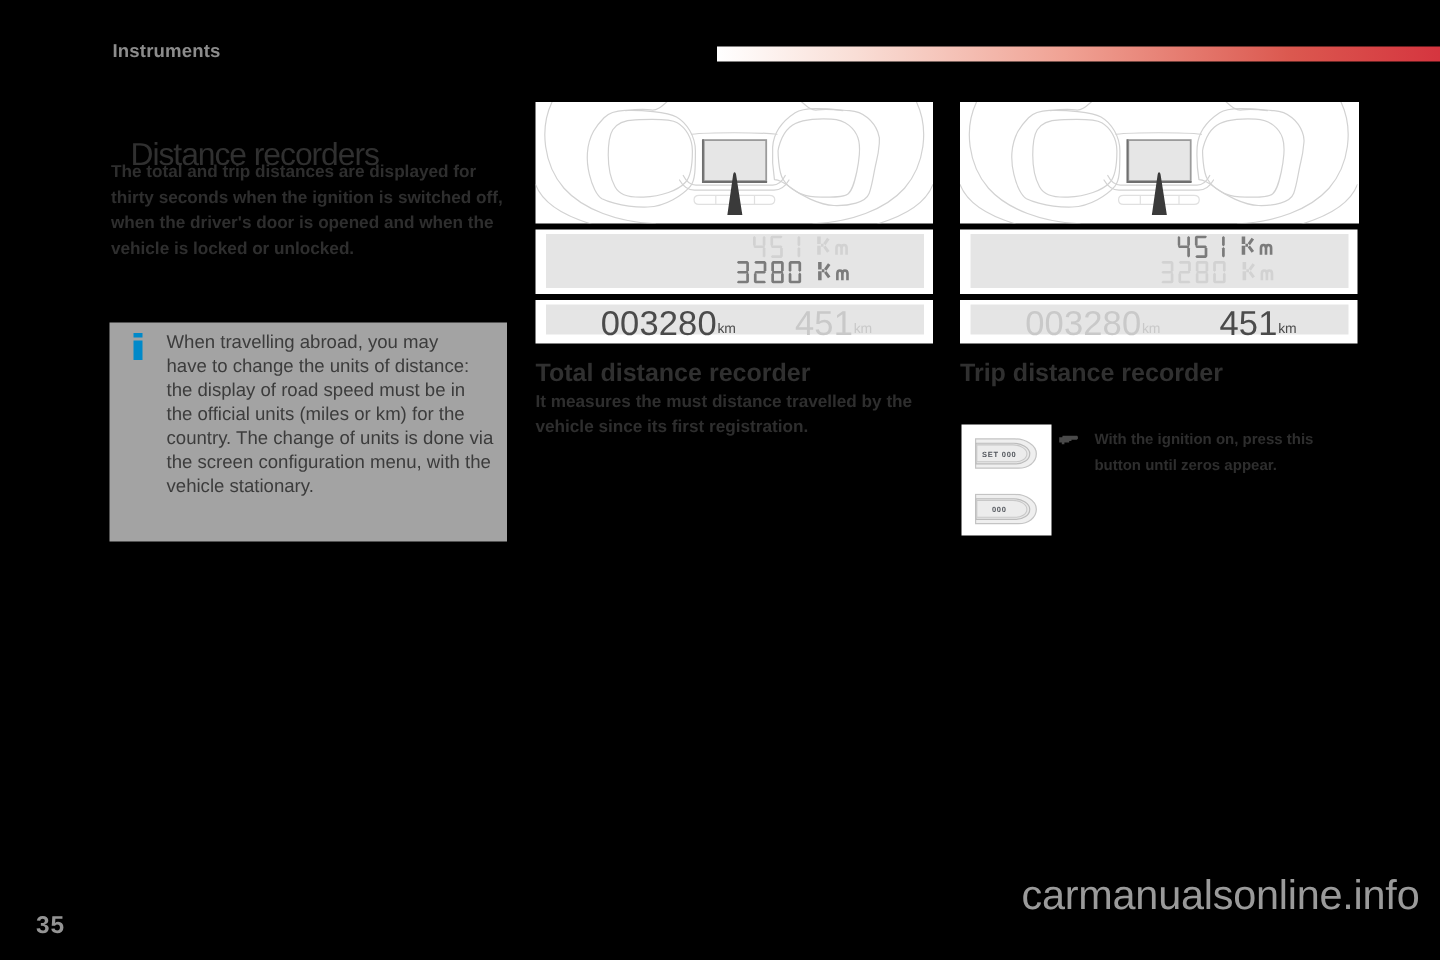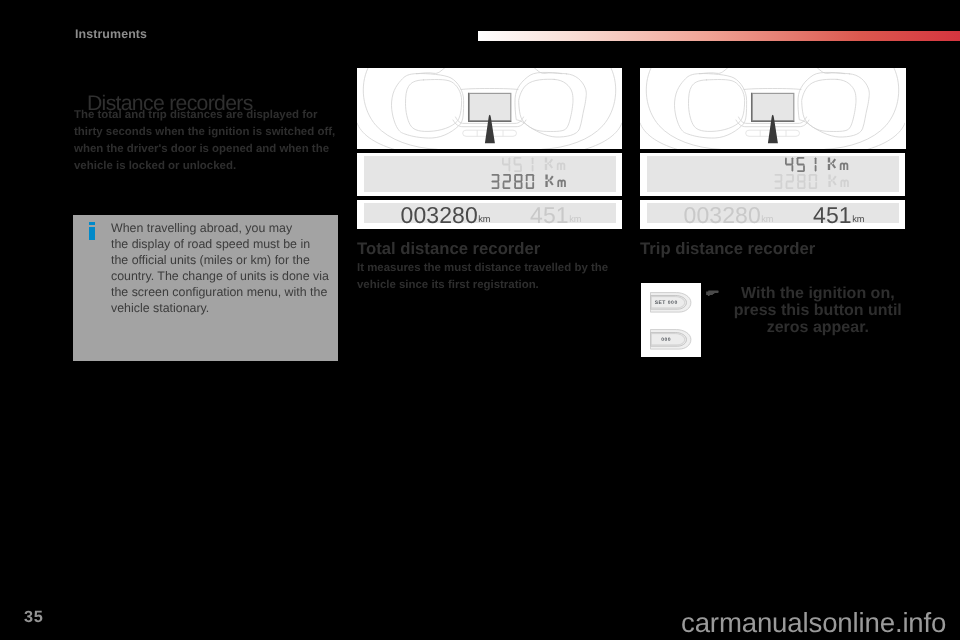--- a/index.html
+++ b/index.html
@@ -49,45 +49,46 @@
 
   .note{position:relative;}
   .note-fig{position:absolute;left:1px;top:0;width:60px;height:74px;background:#fff;}
   .btn-svg{display:block;position:absolute;left:9px;}
   .btn1{top:8.5px;}
   .btn2{top:45.5px;}
   .btnlabel{font-family:"Liberation Sans",sans-serif;font-size:5.0px;fill:#52565c;
             text-anchor:middle;letter-spacing:0.5px;font-weight:bold;}
   .note-body{position:relative;padding-left:67px;padding-top:2px;}
   .hand-icon{position:absolute;left:66px;top:1px;}
-  .note-text{display:block;padding-left:22.6px;font-size:16px;font-weight:bold;
-             color:#2e2e2e;line-height:17px;text-align:center;}
+  .note-text{display:block;padding-left:22.6px;font-size:10px;font-weight:bold;
+             color:#2e2e2e;line-height:17px;}
 
   
   .page-num{left:24px;top:608px;font-size:16.3px;font-weight:bold;color:#949494;letter-spacing:0.6px;}
-  .watermark{left:681px;top:607px;font-size:27.6px;color:#9a9a9a;letter-spacing:-0.15px;}
+  .watermark{left:681px;top:581px;font-size:27.6px;color:#9a9a9a;letter-spacing:-0.15px;}
 </style>
 </head>
 <body>
 
 <div class="page">
 
   <div class="abs section-label">Instruments</div>
   <div class="abs header-bar"></div>
 
   <h1 class="abs doc-title">Distance recorders</h1>
   <div class="abs intro">The total and trip distances are displayed for thirty seconds when the ignition is switched off, when the driver's door is opened and when the vehicle is locked or unlocked.</div>
 
   <div class="abs info-box">
     <div class="abs info-i">
       <div class="dot"></div>
         <div class="stem"></div>
     </div>
     <div class="abs info-text X">
       <div>When travelling abroad, you may</div>
+      <div>have to change the units of distance:</div>
       <div>the display of road speed must be in</div>
       <div>the official units (miles or km) for the</div>
       <div>country. The change of units is done via</div>
       <div>the screen configuration menu, with the</div>
       <div>vehicle stationary.</div>
     </div>
   </div>
 
   <div class="abs col" style="left:357px;top:68px;width:265px;">
     <div class="fig">

